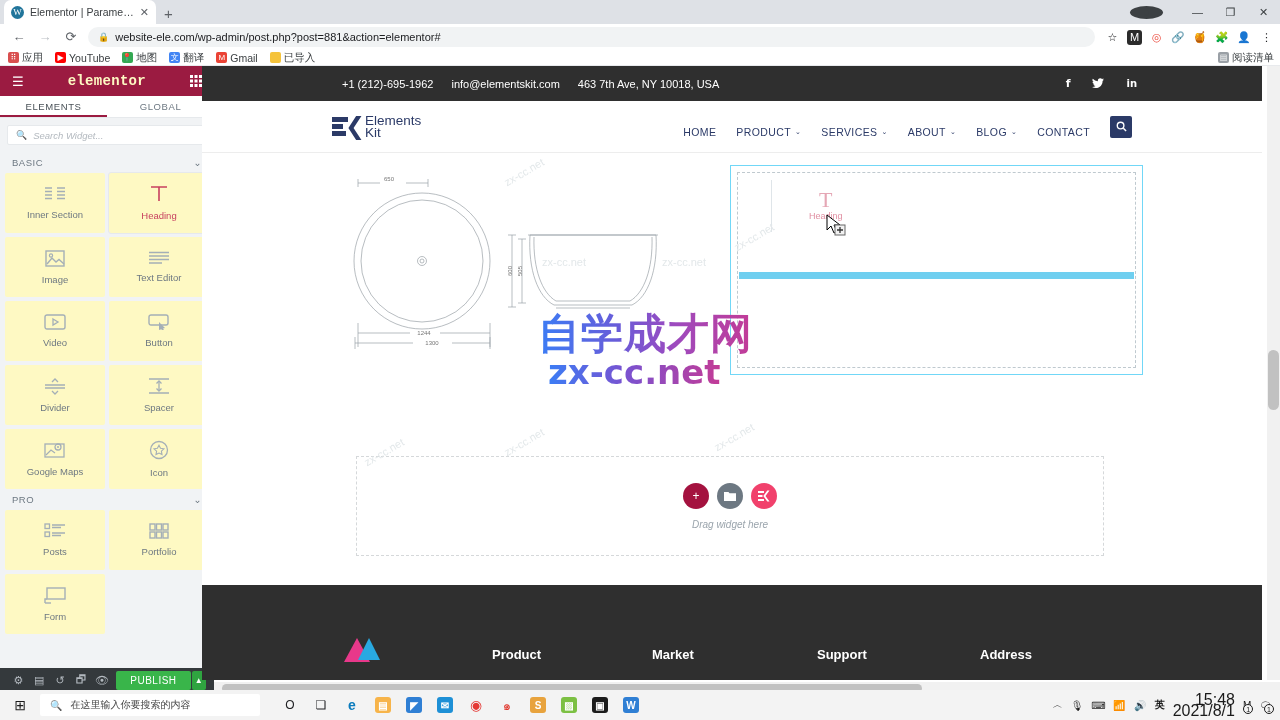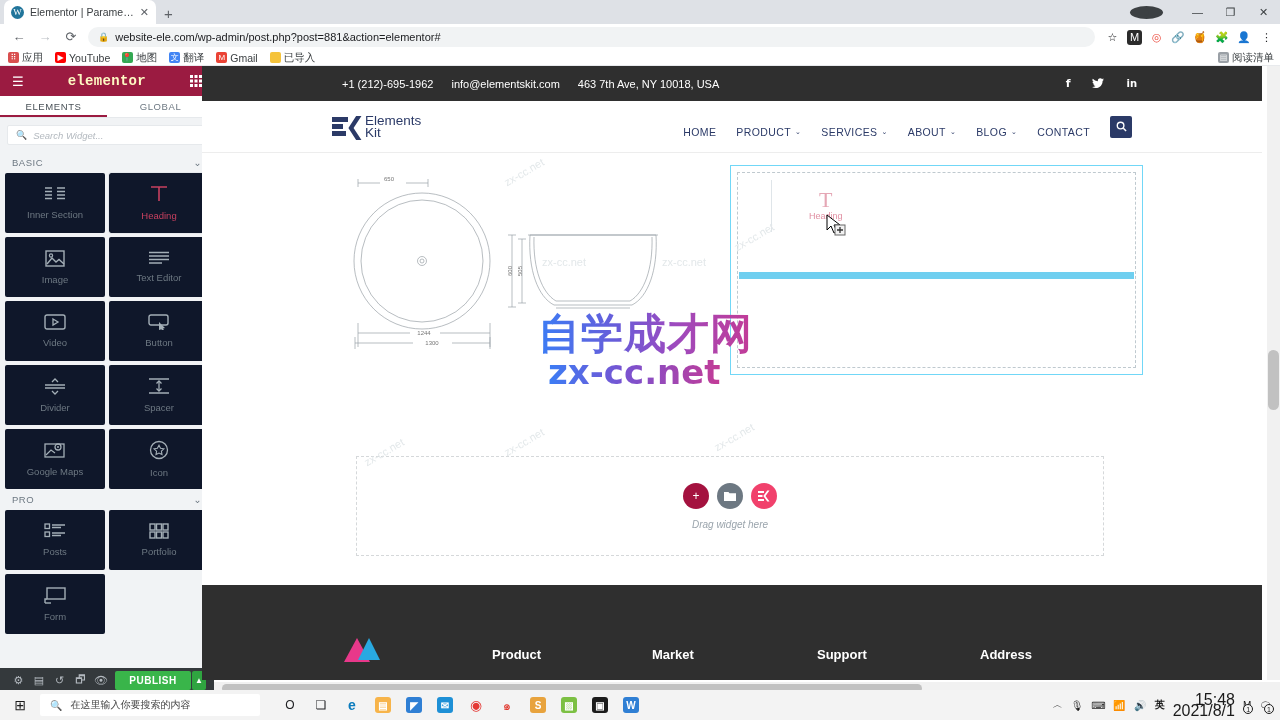--- a/index.html
+++ b/index.html
@@ -59,33 +59,33 @@
   .ptab { flex: 1; text-align: center; font-size: 9.5px; letter-spacing: .6px; color: #6d7882;
      line-height: 21px; }
   .ptab.active { color: #495157; border-bottom: 2px solid #9b1b41; }
   .searchbar { margin: 7px; height: 20px; background: #fff; border: 1px solid #e6e9ec; border-radius: 2px;
      display: flex; align-items: center; gap: 6px; padding: 0 8px; }
   .searchbar .si { font-size: 9px; color: #b3b9bf; }
   .searchbar .sp { font-size: 9.5px; color: #b3b9bf; font-style: italic; }
   .cat-row { display: flex; align-items: center; justify-content: space-between;
      padding: 5px 12px; font-size: 9.5px; color: #6d7882; letter-spacing: .5px; }
   .wgrid { display: grid; grid-template-columns: 1fr 1fr; gap: 4px; padding: 0 5px; }
-  .wcard { background: #0f172a; height: 60px; display: flex; flex-direction: column; align-items: center;
+  .wcard { background: #fef9c3; height: 60px; display: flex; flex-direction: column; align-items: center;
     justify-content: center; gap: 7px; border-radius: 2px; }
   .wcard.sel { outline: 1px solid #e6e9ec; }
   .wcard .wi { color: #a4afb7; }
   .wcard .wl { font-size: 9.5px; color: #6d7882; }
   .wcard.heading .wi, .wcard.heading .wl { color: #c7405f; }
   .panel-scroll { position:absolute; right: 3px; top: 110px; width: 3px; height: 220px;
      background: #c4cace; border-radius: 2px; }
 
   .panel-foot { position: absolute; left: 0; top: 668px; width: 214px; height: 25px; background: #34393c;
      display: flex; align-items: center; padding: 0 8px; gap: 0px; }
   .pf-ico { width: 26px; text-align: center; color: #b3b9bf; font-size: 11px; }
-  .publish { margin-left: 4px; background: #39b54a; color: #fff; font-size: 10px; font-weight: bold;
+  .publish { margin-left: 4px; background: #39b54a; color: #fff; font-size: 10px; font-weight: normal;
      letter-spacing: .5px; height: 19px; line-height: 19px; padding: 0 14px; border-radius: 2px; }
   .pub-caret { background: #2fa440; color: #fff; height: 19px; width: 18px; line-height: 19px;
      text-align:center; font-size: 8px; border-radius: 2px; margin-left: 1px;}
 
   .collapse-handle { position: absolute; left: 212px; top: 368px; width: 14px; height: 28px;
      background: #e9edef; border-radius: 0 3px 3px 0; color: #9aa4ac; font-size: 8px;
      text-align: center; line-height: 28px; }
 
   
   .preview { position: absolute; left: 202px; top: 66px; width: 1060px; height: 614px; background:#fff;

